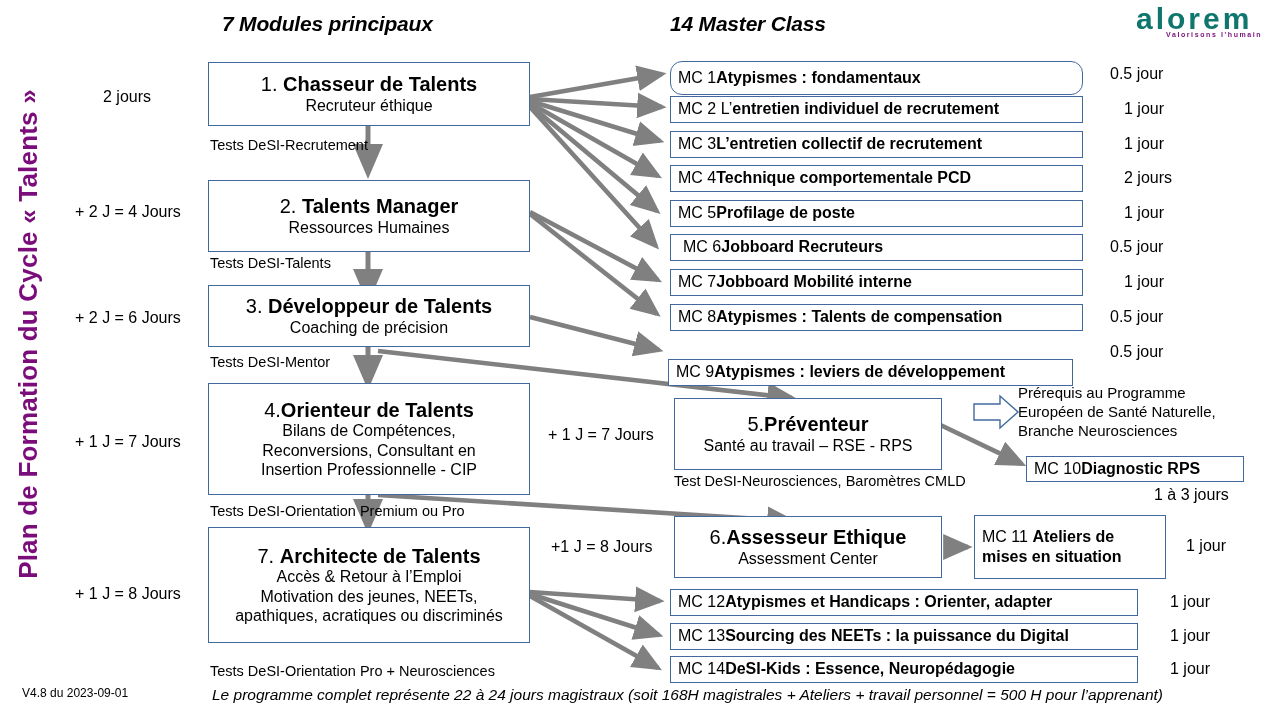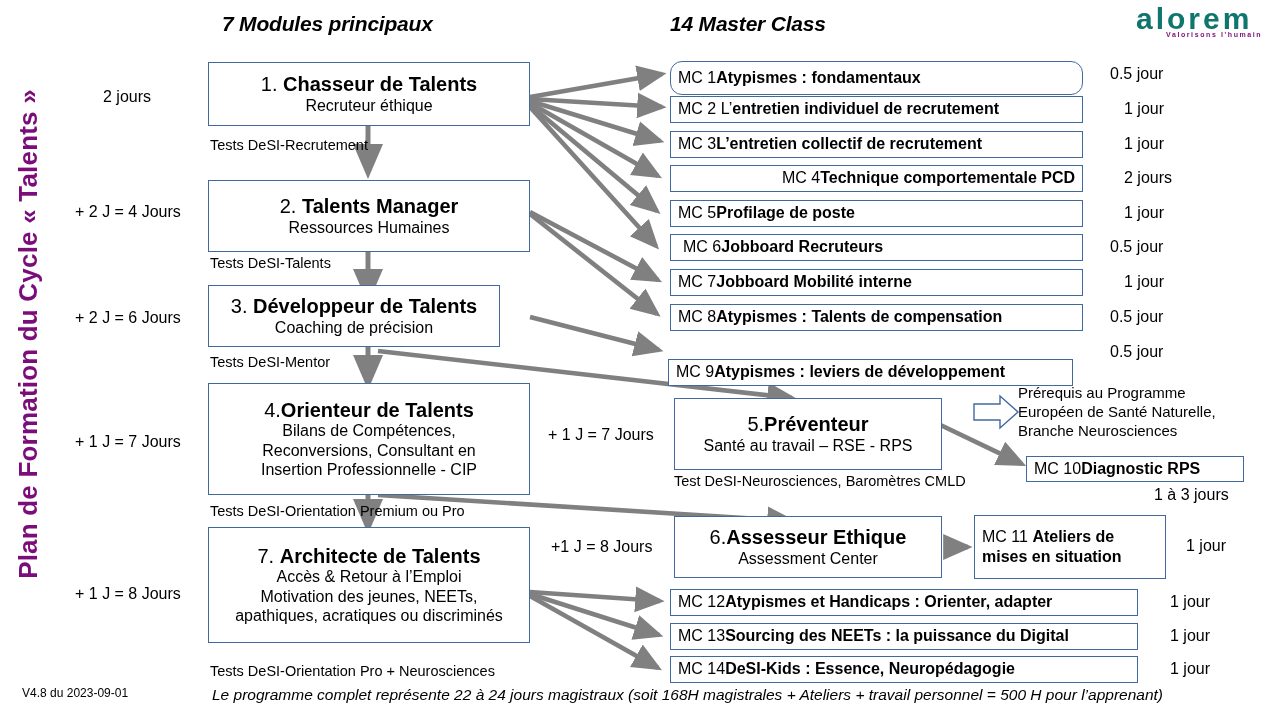--- a/index.html
+++ b/index.html
@@ -126,21 +126,21 @@
     <div class="t2">Recruteur éthique</div>
   </div>
 
   <div class="abs modbox" style="left:208px;top:180px;width:322px;height:72px;">
     <div class="t1">
       <span>2. </span><b>Talents Manager</b>
     </div>
     <div class="t2">Ressources Humaines</div>
   </div>
 
-  <div class="abs modbox" style="left:208px;top:285px;width:292px;height:62px;">
+  <div class="abs modbox" style="left:208px;top:285px;width:322px;height:62px;">
     <div class="t1">
       <span>3. </span><b>Développeur de Talents</b>
     </div>
     <div class="t2">Coaching de précision</div>
   </div>
 
   <div class="abs modbox" style="left:208px;top:383px;width:322px;height:112px;">
     <div class="t1">
       <span>4.</span><b>Orienteur de Talents</b>
     </div>
@@ -191,21 +191,21 @@
       <div class="abs mcbox" style="left: 670px; top: 96px; width: 413px; height: 27px;">
         <span>MC 2 L’</span>
         <b>entretien individuel de recrutement</b>
       </div>
       <div class="abs dur" style="left: 1110px; top: 100px; padding-left: 14px;">1 jour</div>
       <div class="abs mcbox" style="left: 670px; top: 131px; width: 413px; height: 27px;">
         <span>MC 3 </span>
         <b>L’entretien collectif de recrutement</b>
       </div>
       <div class="abs dur" style="left: 1110px; top: 135px; padding-left: 14px;">1 jour</div>
-      <div class="abs mcbox" style="left: 670px; top: 165px; width: 413px; height: 27px; justify-content: flex-end;">
+      <div class="abs mcbox" style="left: 670px; top: 165px; width: 413px; height: 27px;">
         <span>MC 4 </span>
         <b>Technique comportementale PCD</b>
       </div>
       <div class="abs dur" style="left: 1110px; top: 169px; padding-left: 14px;">2 jours</div>
       <div class="abs mcbox" style="left: 670px; top: 200px; width: 413px; height: 27px;">
         <span>MC 5 </span>
         <b>Profilage de poste</b>
       </div>
       <div class="abs dur" style="left: 1110px; top: 204px; padding-left: 14px;">1 jour</div>
       <div class="abs mcbox" style="left: 670px; top: 234px; width: 413px; height: 27px; padding-left: 12px;">

